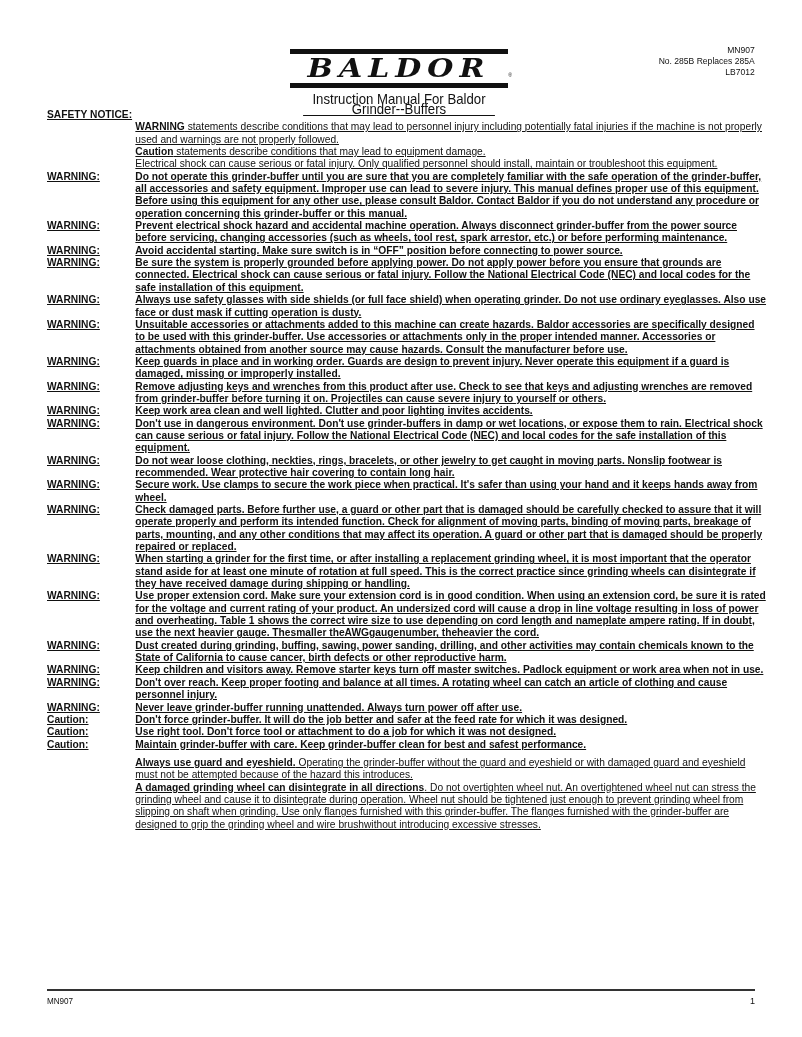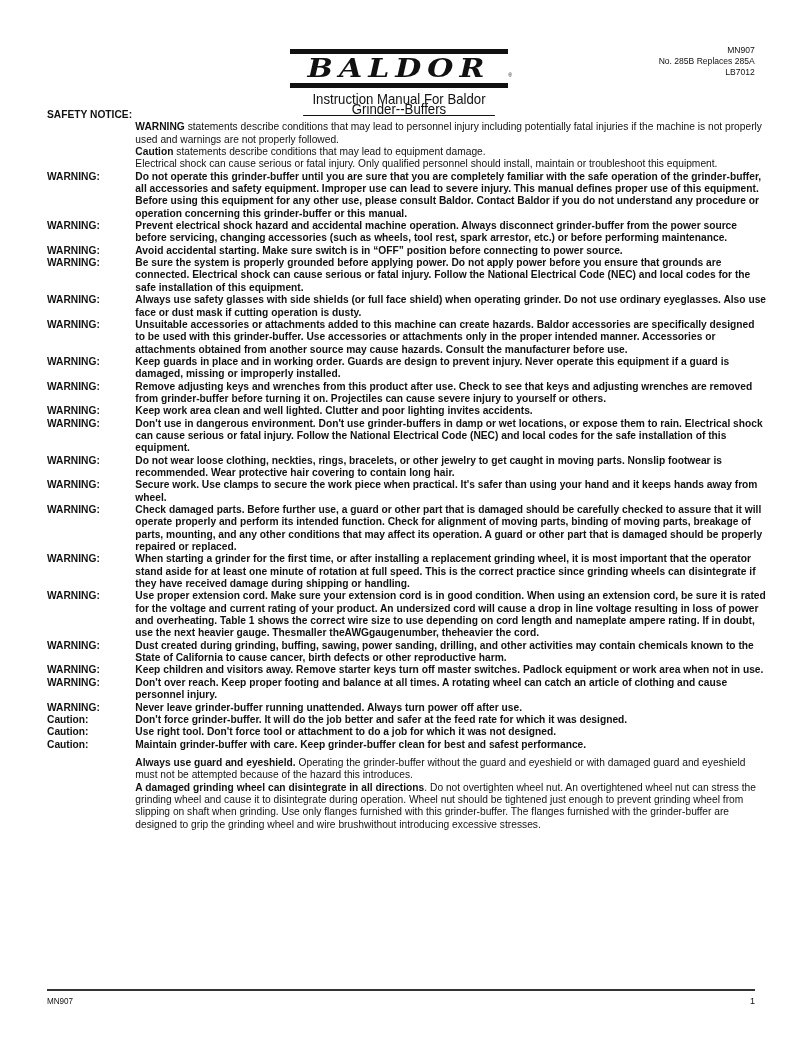--- a/index.html
+++ b/index.html
@@ -28,21 +28,21 @@
   .subtitle {
     position: absolute; left: 290px; width: 218px; top: 94px;
     text-align: center; font-size: 15px; line-height: 10px;
   }
   .subtitle span {
     display: inline-block; border-bottom: 1px solid #111; padding-bottom: 1px;
     transform: scaleX(0.88);
   }
   .content {
     position: absolute; left: 47px; top: 108px; width: 720px;
-    font-size: 11px; line-height: 12.35px;
+    font-size: 11px; line-height: 12.35px; text-decoration: underline;
   }
   .content .cond { display: block; transform: scaleX(0.93); transform-origin: left top; width: 107.5%; }
   .notice-title { font-weight: bold; }
   .row { display: flex; }
   .row .lbl { width: 95px; flex: 0 0 95px; font-weight: bold; }
   .row .txt { flex: 1; font-weight: bold; }
   .indent { margin-left: 95px; }
   .indent b { font-weight: bold; }
   .gap { height: 6px; }
   .footer-rule {

